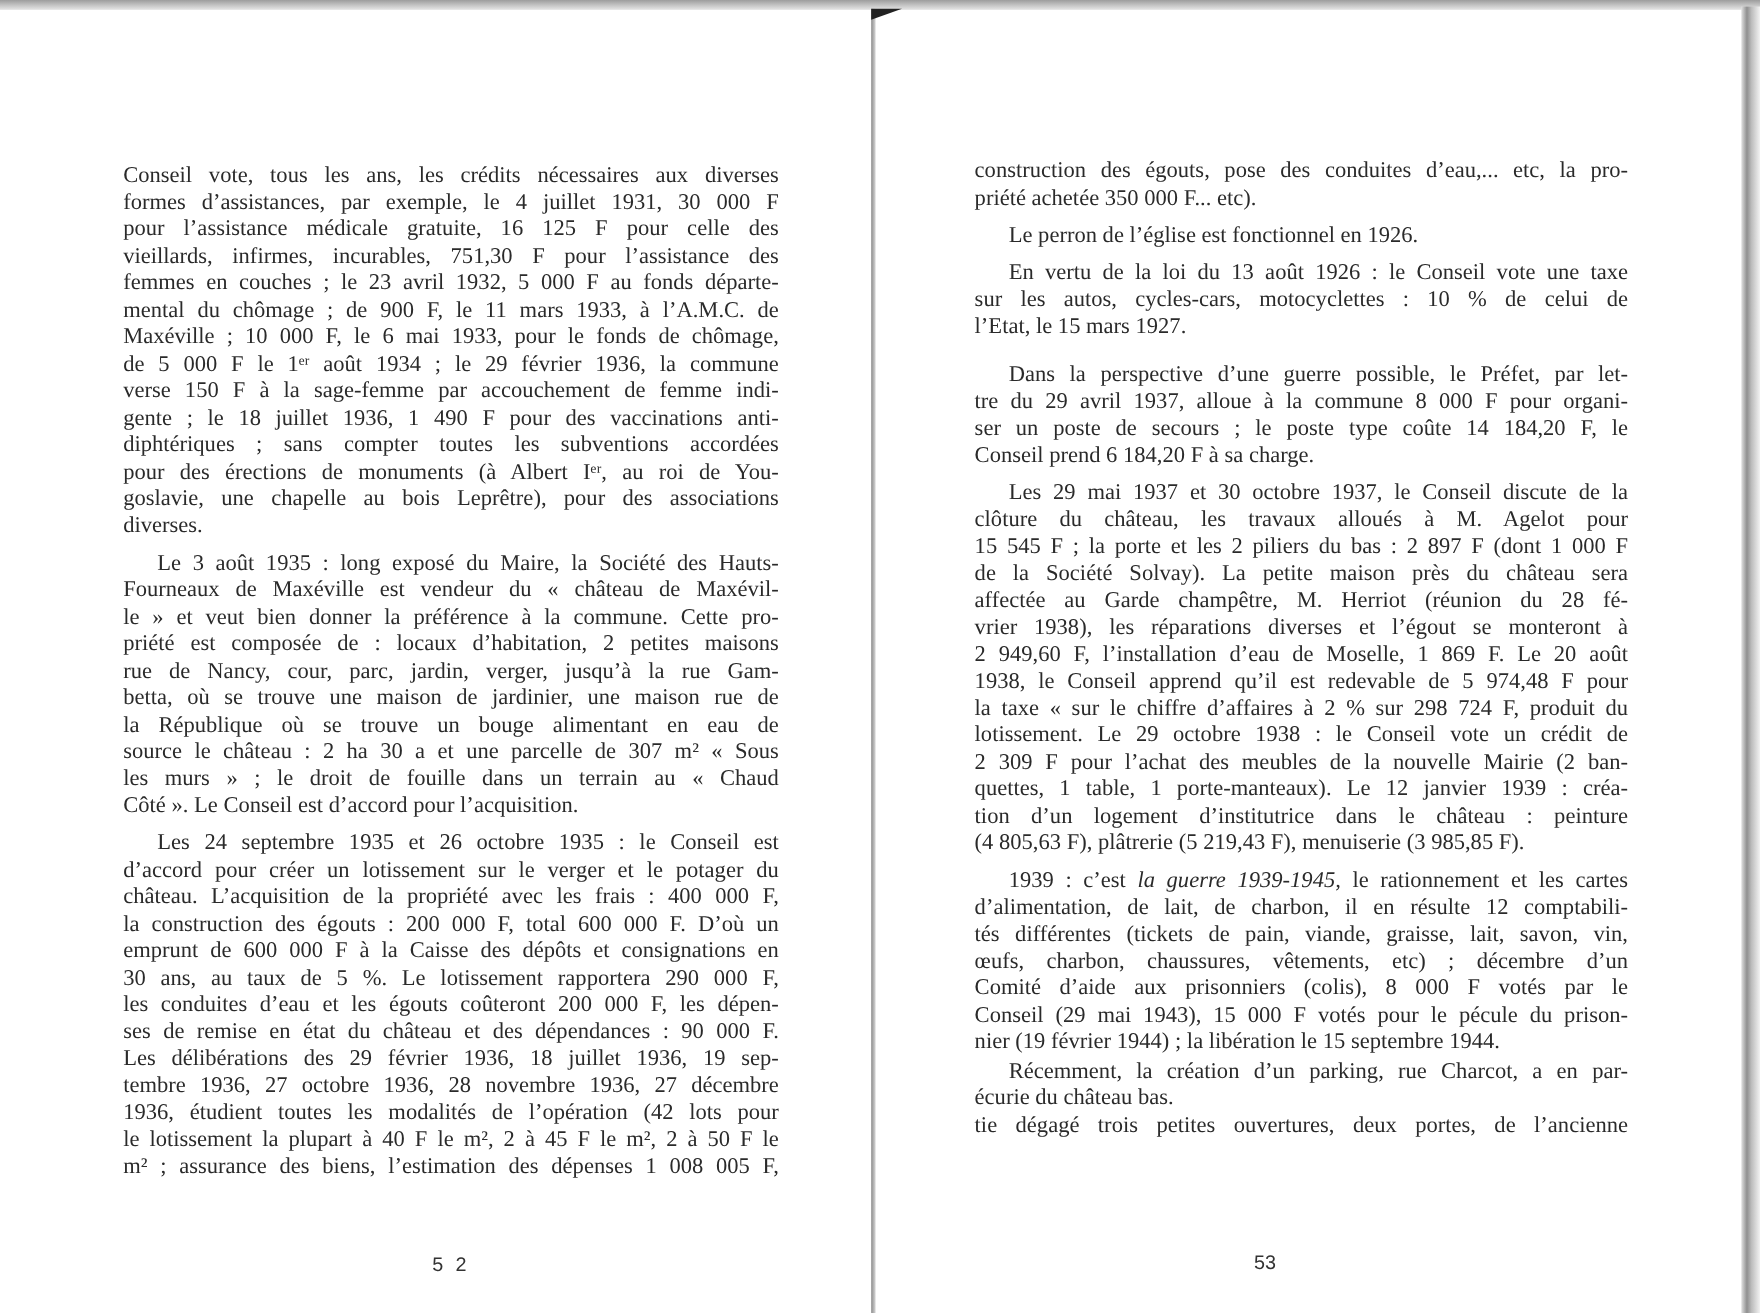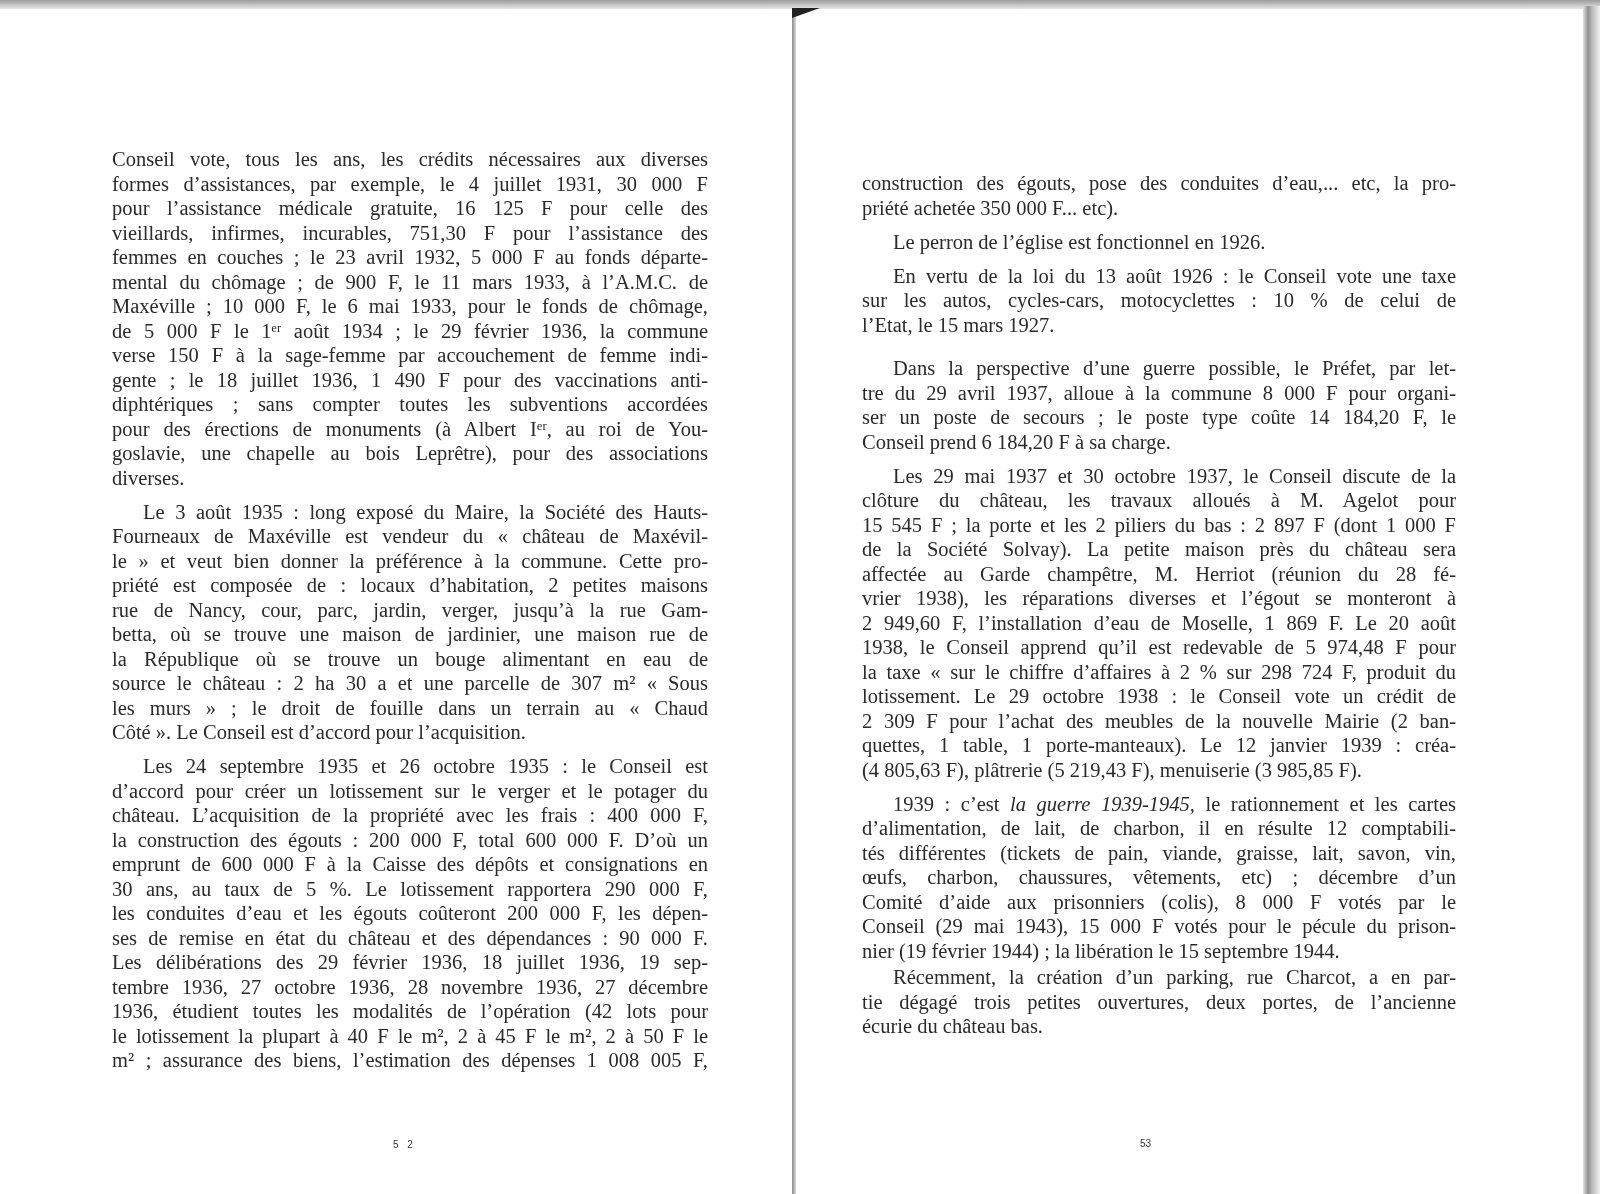--- a/index.html
+++ b/index.html
@@ -20,33 +20,33 @@
   .gutter-notch {
     position:absolute; left:792px; top:8px; width:0; height:0;
     border-left:28px solid #222; border-bottom:10px solid transparent;
   }
   .right-edge {
     position:absolute; left:1583px; top:6px; width:17px; height:1188px;
     background:linear-gradient(90deg,#e0e0e0,#8f8f8f 30%,#bdbdbd 55%,#f2f2f2);
   }
   .page { position:absolute; }
   .page.left { left:112px; top:147px; width:596px; }
-  .page.right { left:862px; top:143px; width:594px;margin-top:28px; }
+  .page.right { left:886px; top:143px; width:594px; }
   .para { margin:0; }
   .line {
     font-size:20.5px; line-height:24.5px; height:24.5px;
     text-align:justify; text-align-last:justify; white-space:nowrap;
     display:block;
   }
   .line.last { text-align-last:left; }
   .line.indent { padding-left:31px; }
   .gap { height:9.5px; }
   .page-number {
     position:absolute; font-family:"Liberation Sans","DejaVu Sans",sans-serif;
-    font-size:10px; color:#333;
+    font-size:18px; color:#333;
   }
   .page-number.left { left:393px; top:1139px; letter-spacing:3px; }
   .page-number.right { left:1140px; top:1138px; }
 </style>
 </head>
 <body>
 
 <div class="top-edge"></div>
 <div class="gutter"></div>
 <div class="gutter-notch"></div>
@@ -129,34 +129,35 @@
       <span class="line">15 545 F ; la porte et les 2 piliers du bas : 2 897 F (dont 1 000 F</span>
       <span class="line">de la Société Solvay). La petite maison près du château sera</span>
       <span class="line">affectée au Garde champêtre, M. Herriot (réunion du 28 fé-</span>
       <span class="line">vrier 1938), les réparations diverses et l’égout se monteront à</span>
       <span class="line">2 949,60 F, l’installation d’eau de Moselle, 1 869 F. Le 20 août</span>
       <span class="line">1938, le Conseil apprend qu’il est redevable de 5 974,48 F pour</span>
       <span class="line">la taxe « sur le chiffre d’affaires à 2 % sur 298 724 F, produit du</span>
       <span class="line">lotissement. Le 29 octobre 1938 : le Conseil vote un crédit de</span>
       <span class="line">2 309 F pour l’achat des meubles de la nouvelle Mairie (2 ban-</span>
       <span class="line">quettes, 1 table, 1 porte-manteaux). Le 12 janvier 1939 : créa-</span>
+      <span class="line">tion d’un logement d’institutrice dans le château : peinture</span>
       <span class="line last">(4 805,63 F), plâtrerie (5 219,43 F), menuiserie (3 985,85 F).</span>
     </div>
     <div class="gap"></div>
     <div class="para">
       <span class="line indent">1939 : c’est <i>la guerre 1939-1945,</i> le rationnement et les cartes</span>
       <span class="line">d’alimentation, de lait, de charbon, il en résulte 12 comptabili-</span>
       <span class="line">tés différentes (tickets de pain, viande, graisse, lait, savon, vin,</span>
       <span class="line">œufs, charbon, chaussures, vêtements, etc) ; décembre d’un</span>
       <span class="line">Comité d’aide aux prisonniers (colis), 8 000 F votés par le</span>
       <span class="line">Conseil (29 mai 1943), 15 000 F votés pour le pécule du prison-</span>
       <span class="line last">nier (19 février 1944) ; la libération le 15 septembre 1944.</span>
     </div>
     <div class="gap" style="height: 2px;"></div>
     <div class="para">
       <span class="line indent">Récemment, la création d’un parking, rue Charcot, a en par-</span>
+      <span class="line last">écurie du château bas.</span>
       <span class="line">tie dégagé trois petites ouvertures, deux portes, de l’ancienne</span>
-      <span class="line last">écurie du château bas.</span>
     </div>
   </div>
 
 <div class="page-number left">5 2</div>
 <div class="page-number right">53</div>
 
 </body></html>

